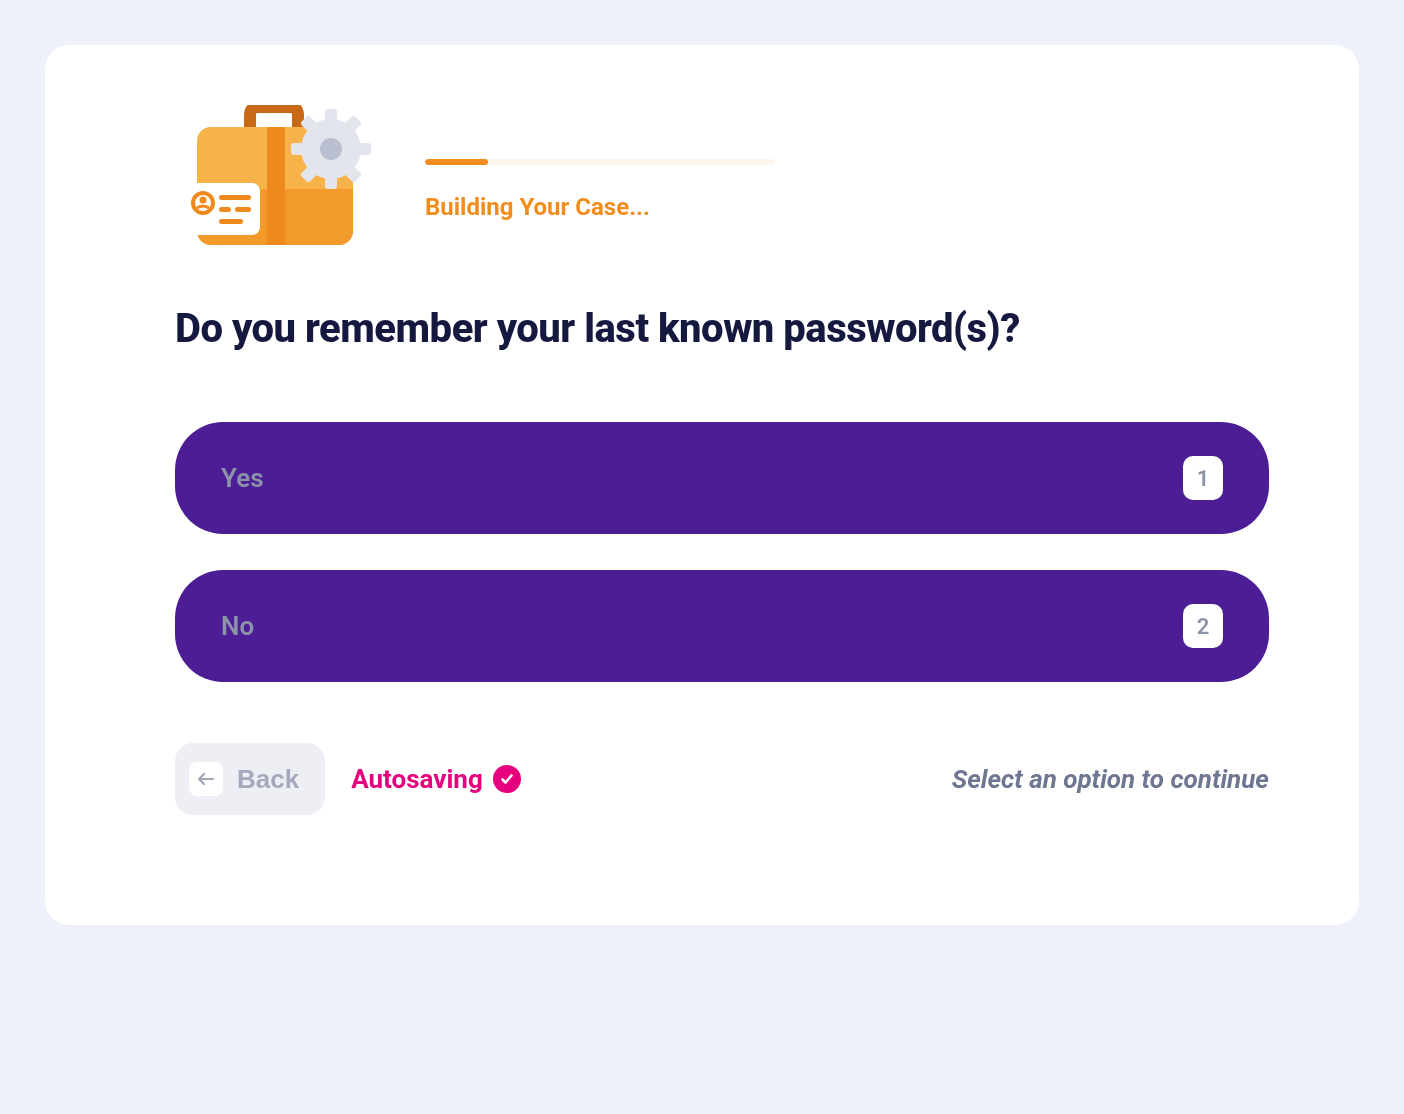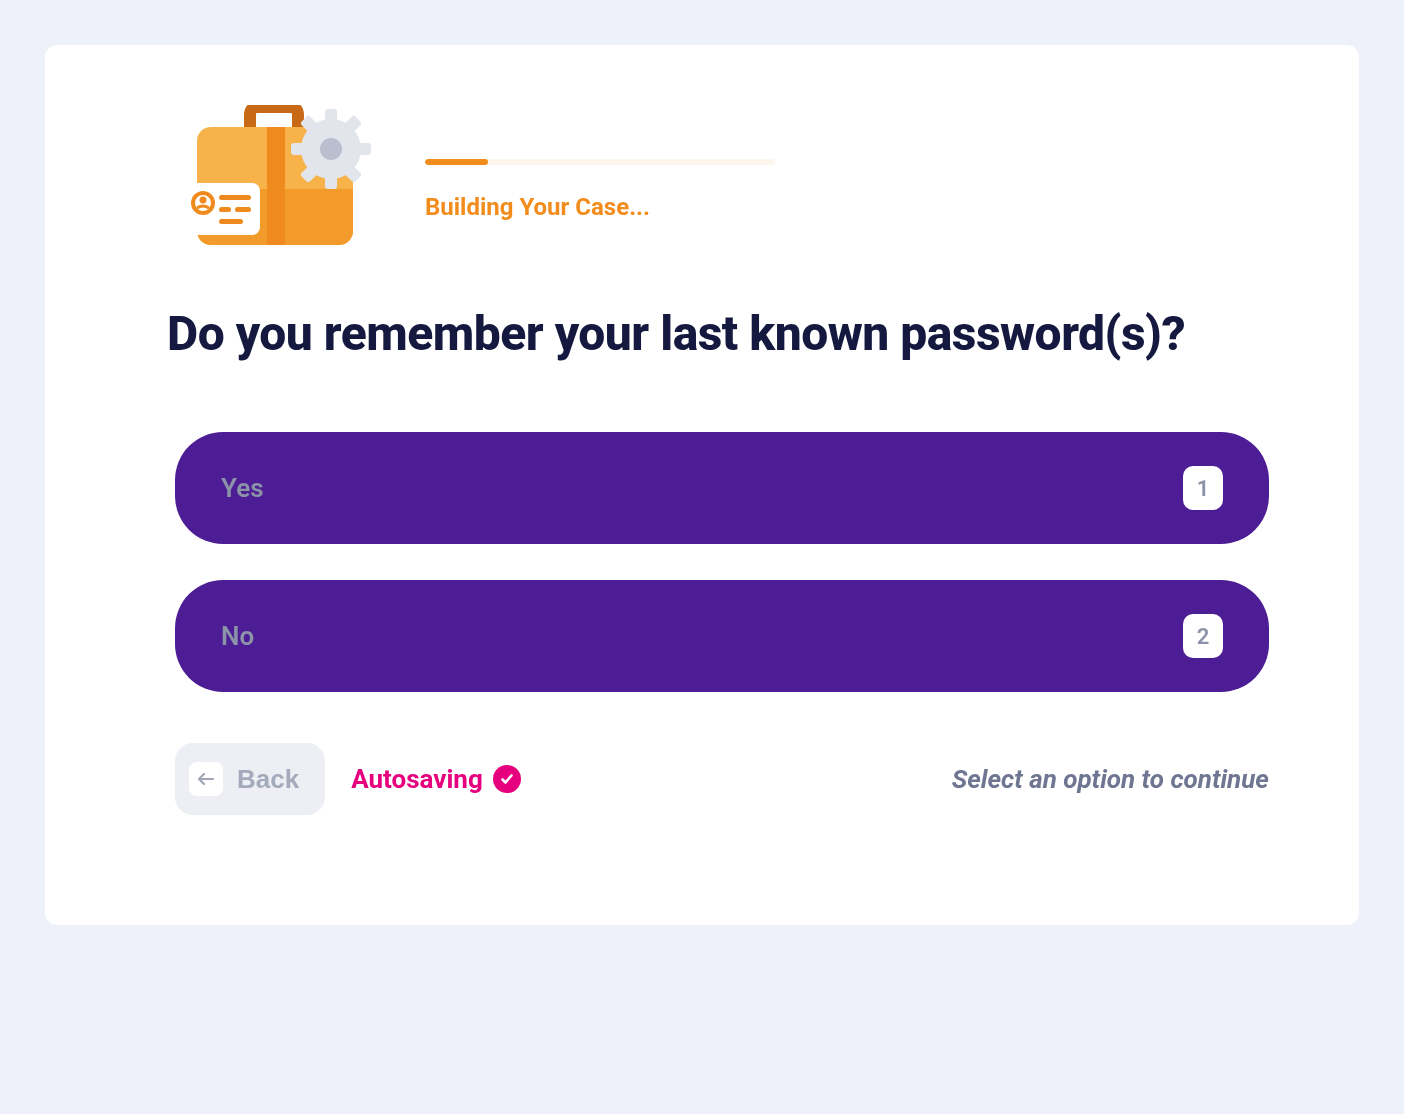--- a/index.html
+++ b/index.html
@@ -9,21 +9,21 @@
     }
     body {
       background: #eef1f9;
       font-family: -apple-system, BlinkMacSystemFont, "Segoe UI", Roboto, Helvetica, Arial, sans-serif;
       width: 1404px;
       height: 1114px;
       padding: 45px;
     }
     .card {
       background: #ffffff;
-      border-radius: 12px;
+      border-radius: 24px;
       width: 100%;
       height: 880px;
       padding: 60px 90px 60px 90px;
       position: relative;
     }
     .header-row {
       display: flex;
       align-items: center;
       gap: 50px;
       margin-left: 40px;
@@ -56,24 +56,24 @@
       background: #f28c1c;
       border-radius: 4px;
     }
     .progress-label {
       color: #f28c1c;
       font-size: 24px;
       font-weight: 700;
     }
     .question {
       color: #15193f;
-      font-size: 48px;
+      font-size: 40px;
       font-weight: 800;
       margin-top: 60px;
-      margin-left: 32px;
+      margin-left: 40px;
       letter-spacing: -0.5px;
     }
     .options {
       margin-top: 70px;
       margin-left: 40px;
       margin-right: 0;
       display: flex;
       flex-direction: column;
       gap: 36px;
     }

